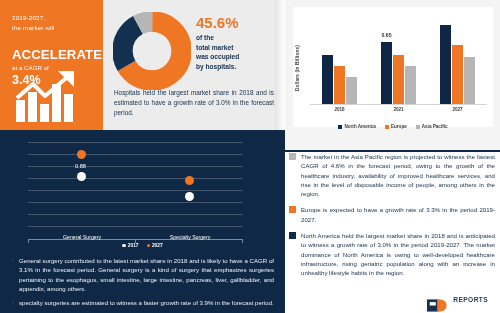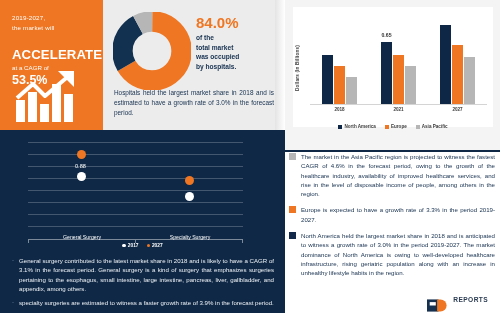--- a/index.html
+++ b/index.html
@@ -153,21 +153,21 @@
 </head>
 <body>
 
 <div id="page">
 
   <div class="orange-panel">
     <div class="ap-small">2019-2027,</div>
     <div class="ap-small">the market will</div>
     <div class="ap-big">ACCELERATE</div>
     <div class="ap-mid">at a CAGR of</div>
-    <div class="ap-cagr">53.5%</div>
+    <div class="ap-cagr">3.4%</div>
 
     <svg class="growth-art" viewBox="0 0 82 52">
       <rect x="2" y="30" width="9" height="22" fill="#ffffff"></rect>
       <rect x="14" y="22" width="9" height="30" fill="#ffffff"></rect>
       <rect x="26" y="34" width="9" height="18" fill="#ffffff"></rect>
       <rect x="38" y="14" width="9" height="38" fill="#ffffff"></rect>
       <rect x="50" y="24" width="9" height="28" fill="#ffffff"></rect>
       <path d="M3 28 L19 14 L31 26 L57 4" stroke="#ffffff" stroke-width="4" fill="none" stroke-linejoin="round"></path>
       <path d="M44 1 L60 1 L60 17 Z" fill="#ffffff"></path>
     </svg>
@@ -177,21 +177,21 @@
     <div class="donut-wrap">
       <svg class="donut" viewBox="0 0 42 42">
 
         <circle cx="21" cy="21" r="15.9155" fill="transparent" stroke="#ef7622" stroke-width="11" stroke-dasharray="66.5 33.5" stroke-dashoffset="25"></circle>
         <circle cx="21" cy="21" r="15.9155" fill="transparent" stroke="#12304f" stroke-width="11" stroke-dasharray="25.5 74.5" stroke-dashoffset="-41.5"></circle>
         <circle cx="21" cy="21" r="15.9155" fill="transparent" stroke="#b6b6b6" stroke-width="11" stroke-dasharray="8 92" stroke-dashoffset="-67"></circle>
       </svg>
     </div>
 
     <div class="pct-block">
-      <div class="pct-value">84.0%</div>
+      <div class="pct-value">45.6%</div>
       <div class="pct-text">of the<br>total market<br>was occupied<br>by hospitals.</div>
     </div>
 
     <div class="gray-note">Hospitals held the largest market share in 2018 and is estimated to have a growth rate of 3.0% in the forecast period.</div>
   </div>
 
   <div class="bar-panel">
     <div class="bar-chart-box">
       <div class="ylabel">Dollars (In Billions)</div>
 

